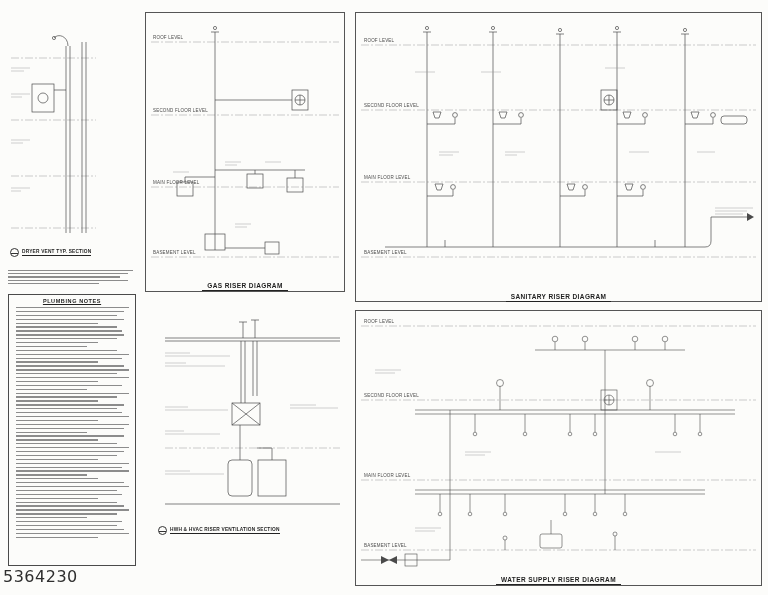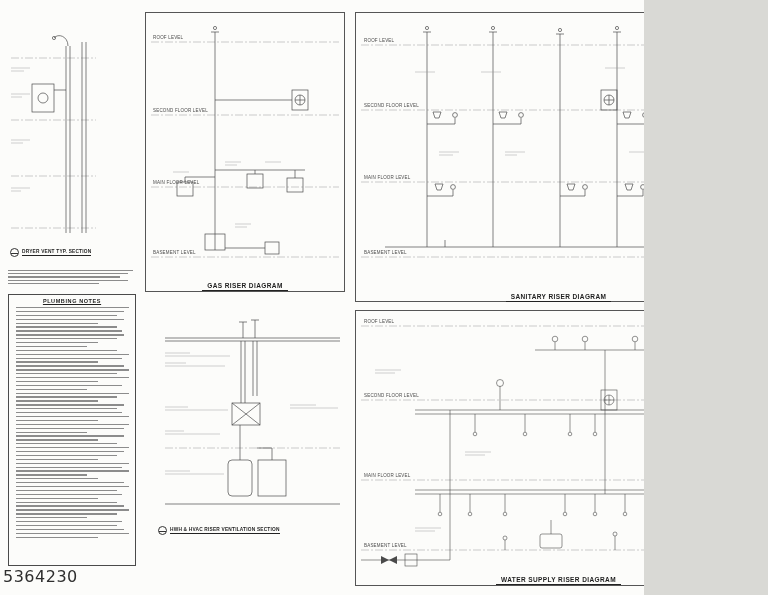--- a/index.html
+++ b/index.html
@@ -1,17 +1,17 @@
 <!DOCTYPE html>
 <html><head>
 <meta charset="utf-8">
 <style>
   html,body{margin:0;padding:0;background:#d9d9d5;}
-  .sheet{position:relative;width:608px;height:595px;background:#fcfcfa;overflow:hidden;
-         font-family:"Liberation Sans",sans-serif;color:#333;padding-left:36px;}
+  .sheet{position:relative;width:768px;height:595px;background:#fcfcfa;overflow:hidden;
+         font-family:"Liberation Sans",sans-serif;color:#333;}
   .panel{position:absolute;}
   svg{display:block;}
   .lvl{position:absolute;font-size:4.5px;line-height:5px;color:#4a4a4a;letter-spacing:.2px;white-space:nowrap;}
   .ptitle{position:absolute;left:0;right:0;text-align:center;font-weight:bold;font-size:6.5px;
           color:#1e1e1e;letter-spacing:.4px;}
   .ptitle span{border-bottom:1px solid #222;padding:0 5px 1px;}
   .small-title{position:absolute;display:flex;align-items:center;gap:3px;font-size:4.8px;
                font-weight:bold;color:#1e1e1e;white-space:nowrap;}
   .small-title .label{border-bottom:.7px solid #222;padding-bottom:.5px;letter-spacing:.2px;}
   .tag{width:9px;height:9px;border:1px solid #333;border-radius:50%;flex:0 0 auto;position:relative;box-sizing:border-box;}

